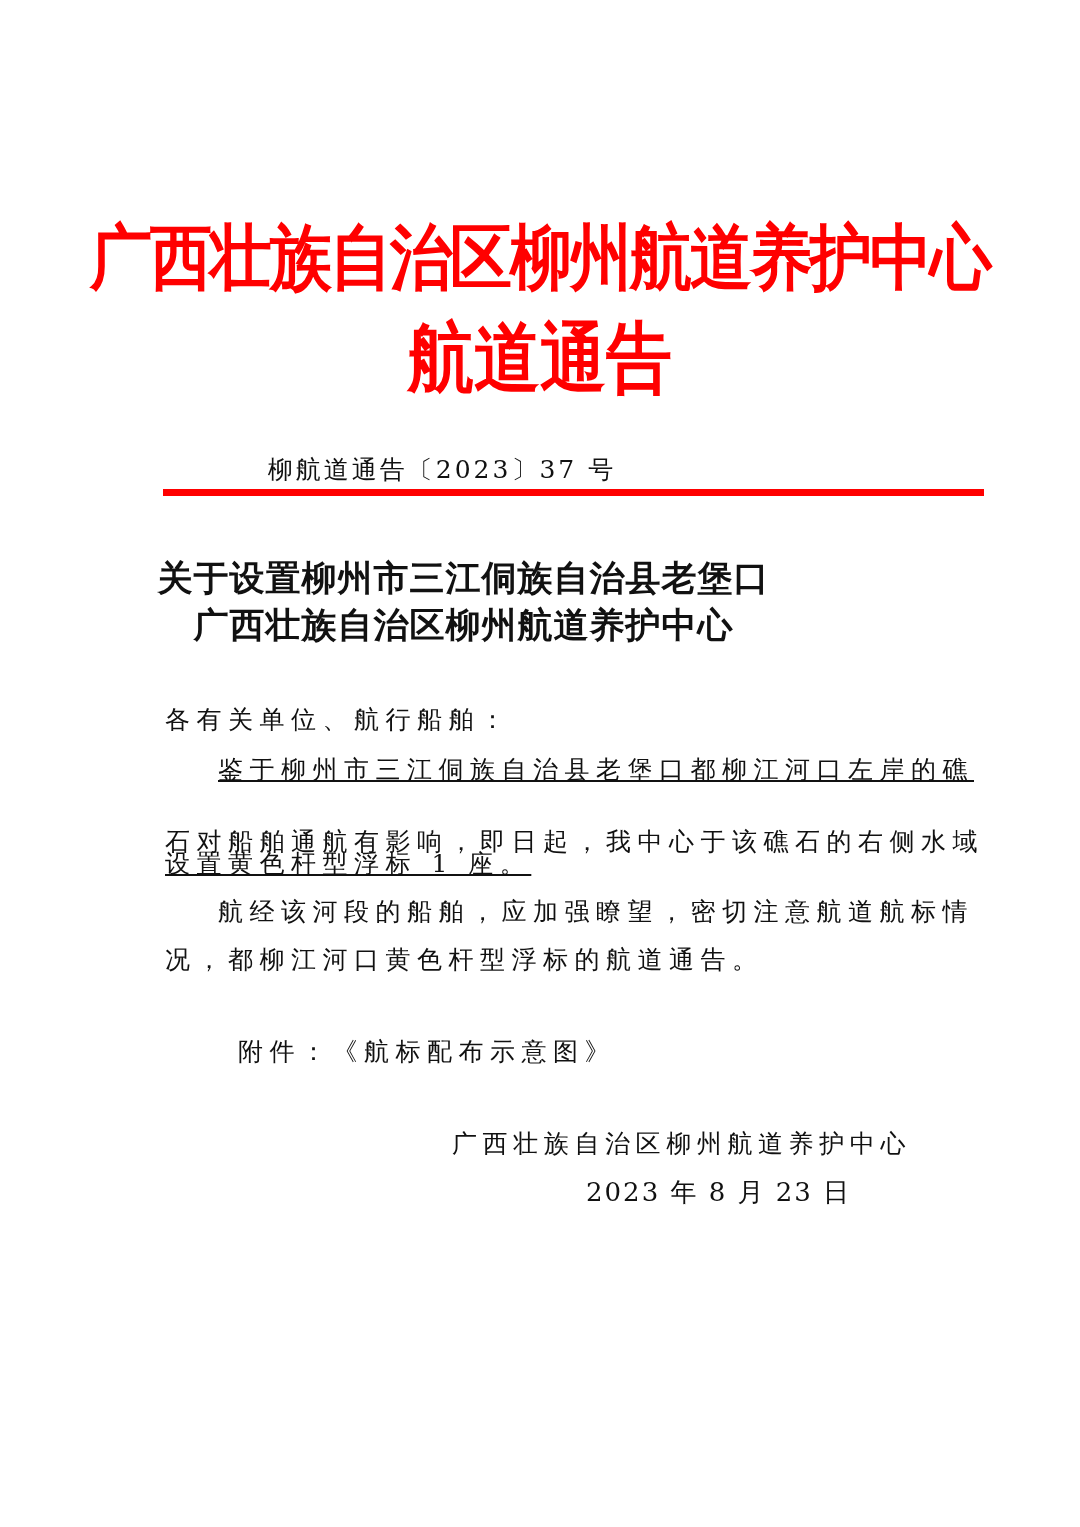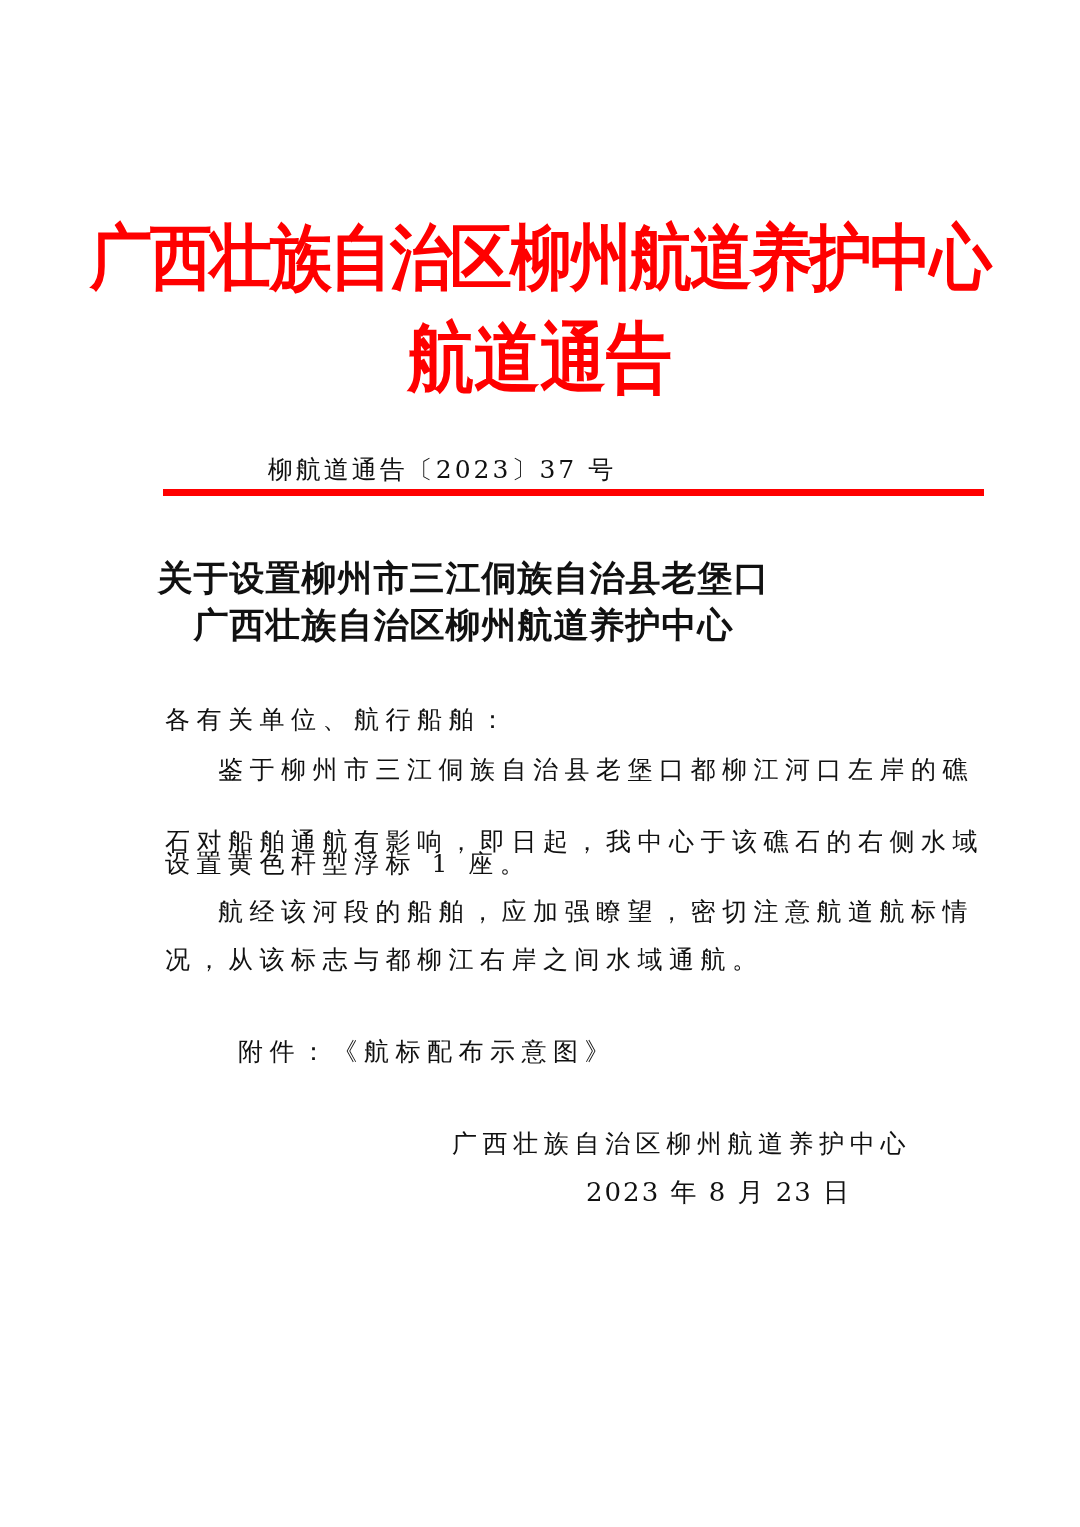--- a/index.html
+++ b/index.html
@@ -12,23 +12,23 @@
     #org-line2 { top: 318px; font-size: 66px; line-height: 80px; transform: scaleY(1.15); letter-spacing: 0; }
     #doc-number { top: 452px; left: 0; width: 884px; text-align: center; font-size: 25px;
                   line-height: 36px; letter-spacing: 3px; }
     #red-rule { top: 489px; left: 163px; width: 821px; height: 7px; background: #ff0000; }
     .notice-title { left: 0; width: 927px; text-align: center; font-size: 35px; font-weight: bold;
                     line-height: 50px; letter-spacing: 1px; }
     #notice-title-1 { top: 553px; }
     #notice-title-2 { top: 600px; }
     .body-line { left: 165px; font-size: 25px; line-height: 40px; letter-spacing: 6.5px; white-space: nowrap; }
     #salutation { top: 700px; }
-    #p1-l1 { top: 750px; left: 218px; }
+    #p1-l1 { top: 750px; left: 218px; text-decoration: underline; }
     #p1-l2 { top: 822px; }
-    #p1-l3 { top: 844px; }
+    #p1-l3 { top: 844px; text-decoration: underline; }
     #p2-l1 { top: 892px; left: 218px; }
     #p2-l2 { top: 940px; }
     #attachment { top: 1032px; left: 218px; margin-left: 20px; }
     #signer { top: 1124px; left: 452px; font-size: 25px; line-height: 40px; letter-spacing: 5.6px; white-space: nowrap; }
     #sign-date { top: 1172px; left: 566px; font-size: 26px; line-height: 40px; letter-spacing: 2px; white-space: nowrap; margin-left: 20px; }
   </style>
 </head>
 <body>
 
 <div>
@@ -41,19 +41,19 @@
   <div id="notice-title-1" class="abs notice-title">关于设置柳州市三江侗族自治县老堡口</div>
   <div id="notice-title-2" class="abs notice-title">广西壮族自治区柳州航道养护中心</div>
 
   <div id="salutation" class="abs body-line">各有关单位、航行船舶：</div>
 
   <div id="p1-l1" class="abs body-line">鉴于柳州市三江侗族自治县老堡口都柳江河口左岸的礁</div>
   <div id="p1-l2" class="abs body-line">石对船舶通航有影响，即日起，我中心于该礁石的右侧水域</div>
   <div id="p1-l3" class="abs body-line">设置黄色杆型浮标 1 座。</div>
 
   <div id="p2-l1" class="abs body-line">航经该河段的船舶，应加强瞭望，密切注意航道航标情</div>
-  <div id="p2-l2" class="abs body-line">况，从该标志与都柳江右岸之间水域通航。</div>
+  <div id="p2-l2" class="abs body-line">况，都柳江河口黄色杆型浮标的航道通告。</div>
 
   <div id="attachment" class="abs body-line">附件：《航标配布示意图》</div>
 
   <div id="signer" class="abs">广西壮族自治区柳州航道养护中心</div>
   <div id="sign-date" class="abs">2023 年 8 月 23 日</div>
 </div>
 
 </body></html>

